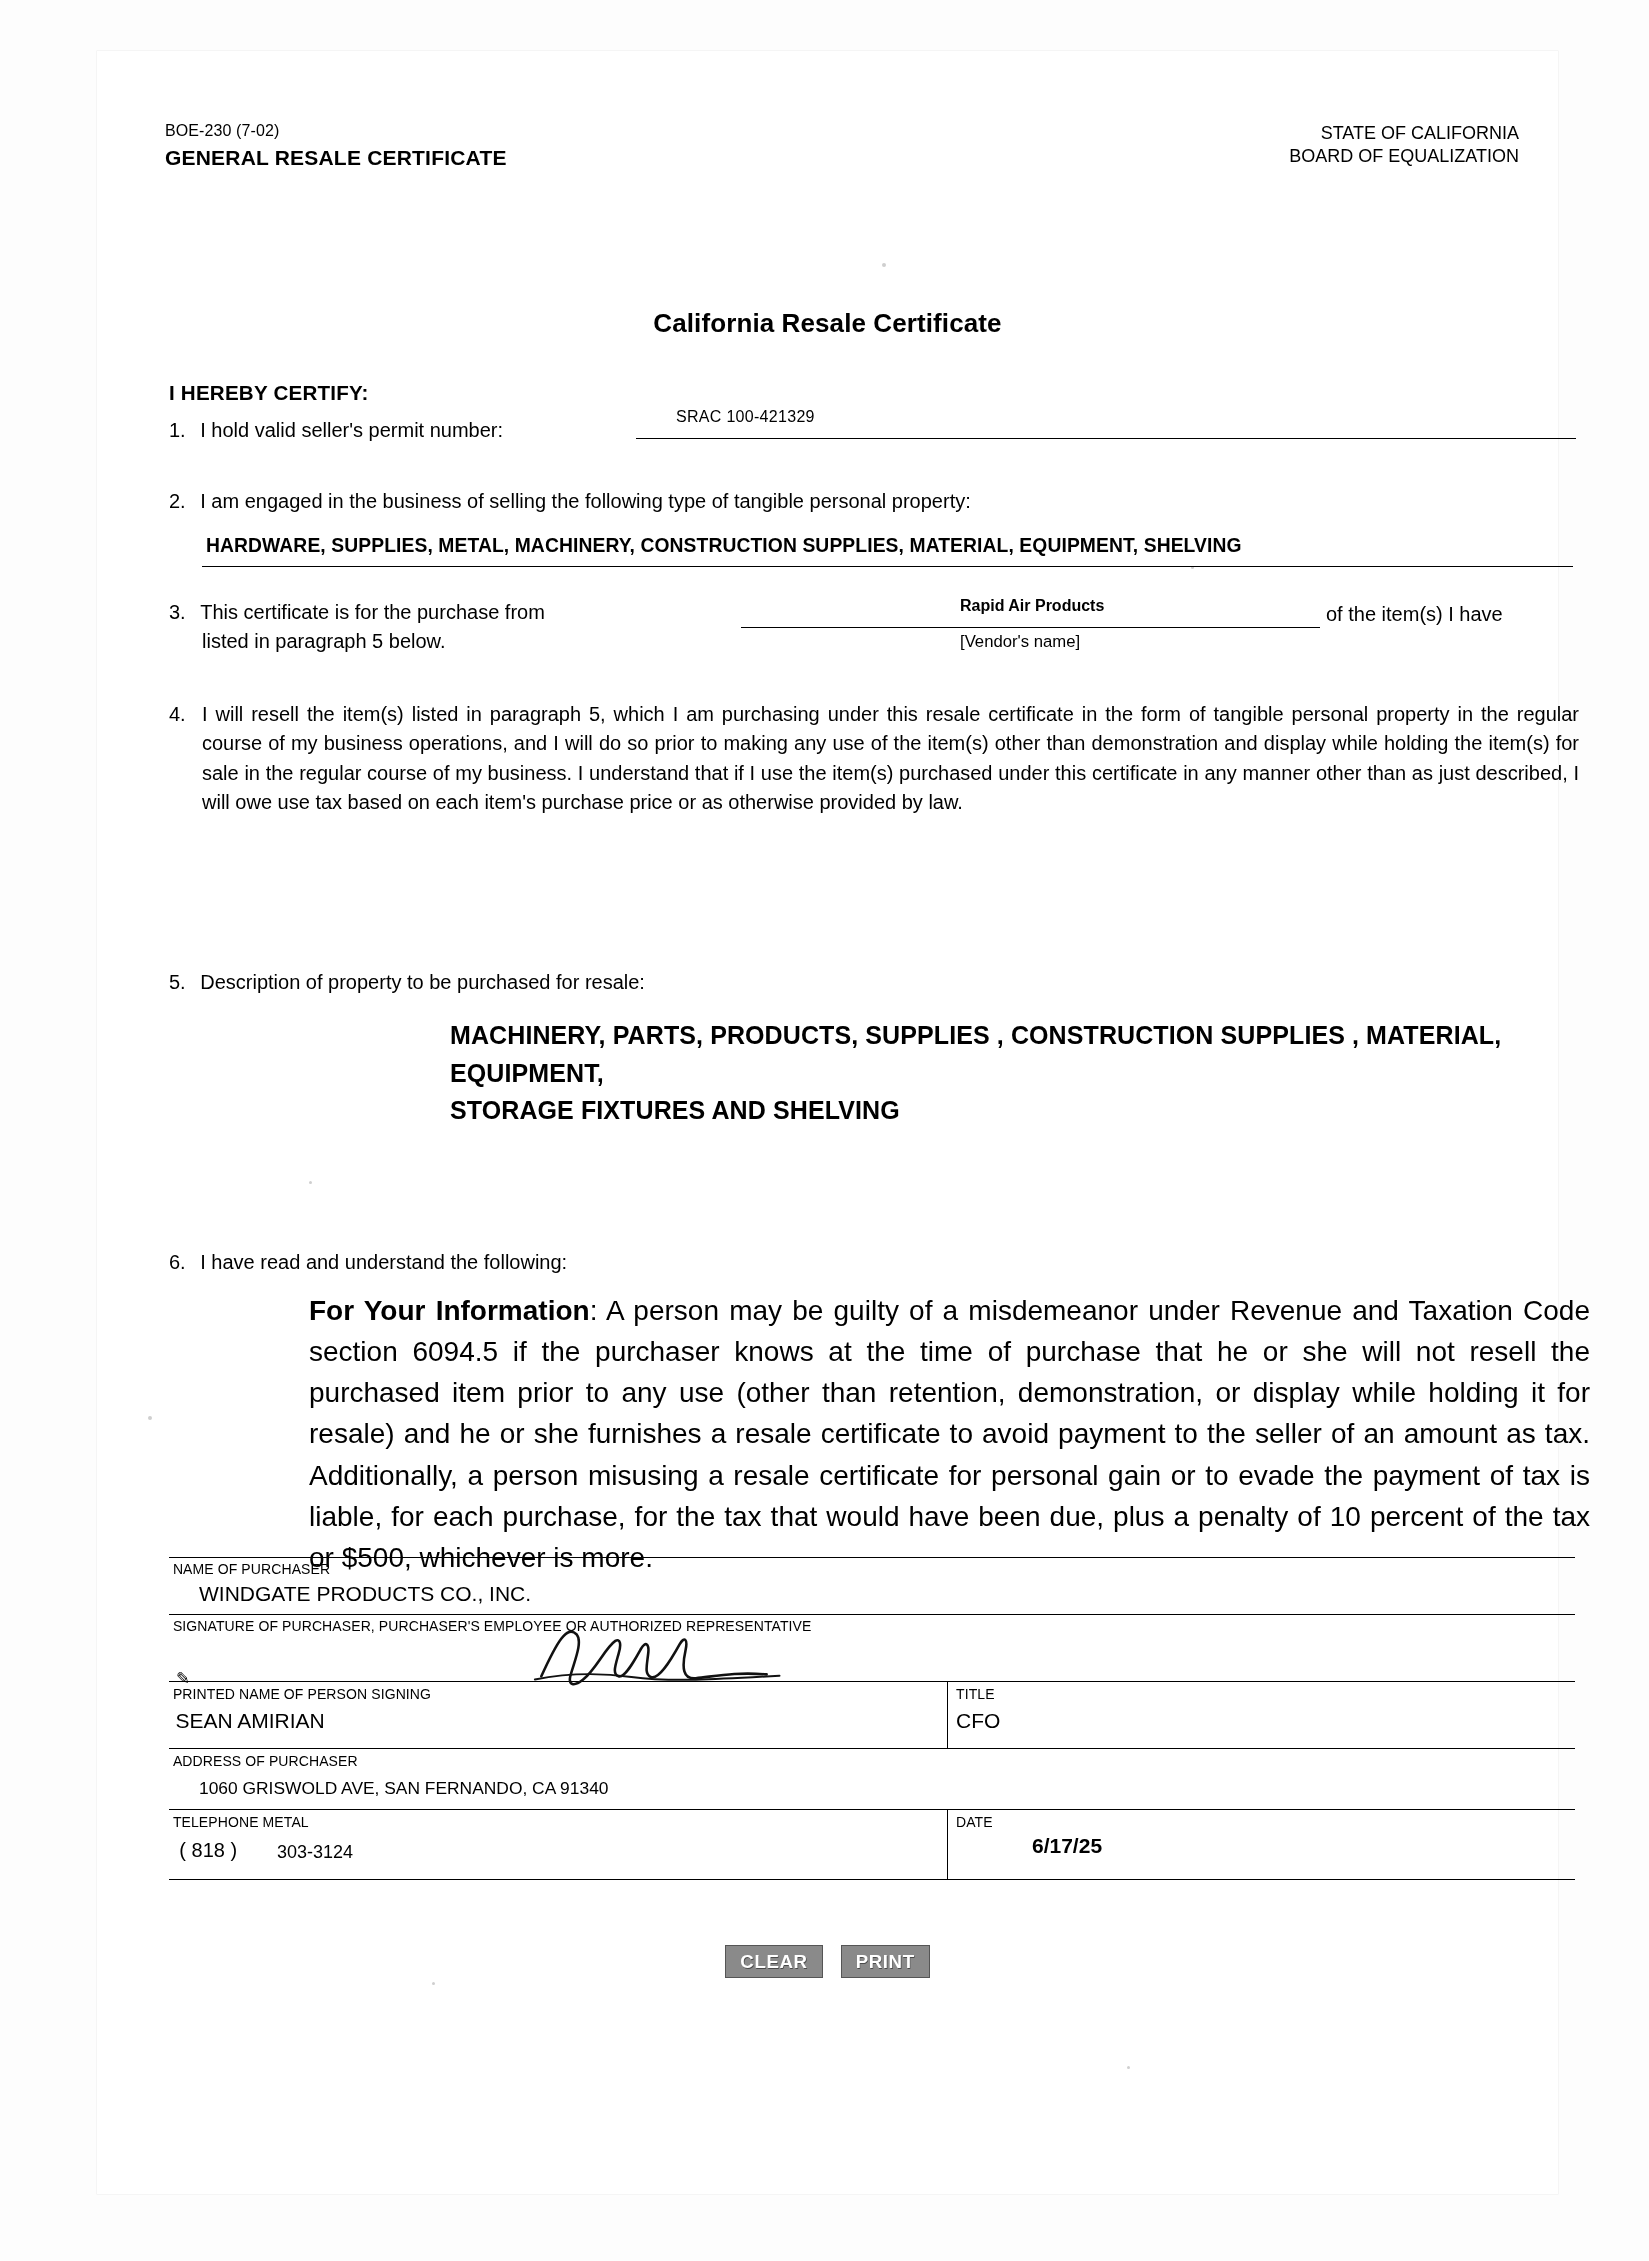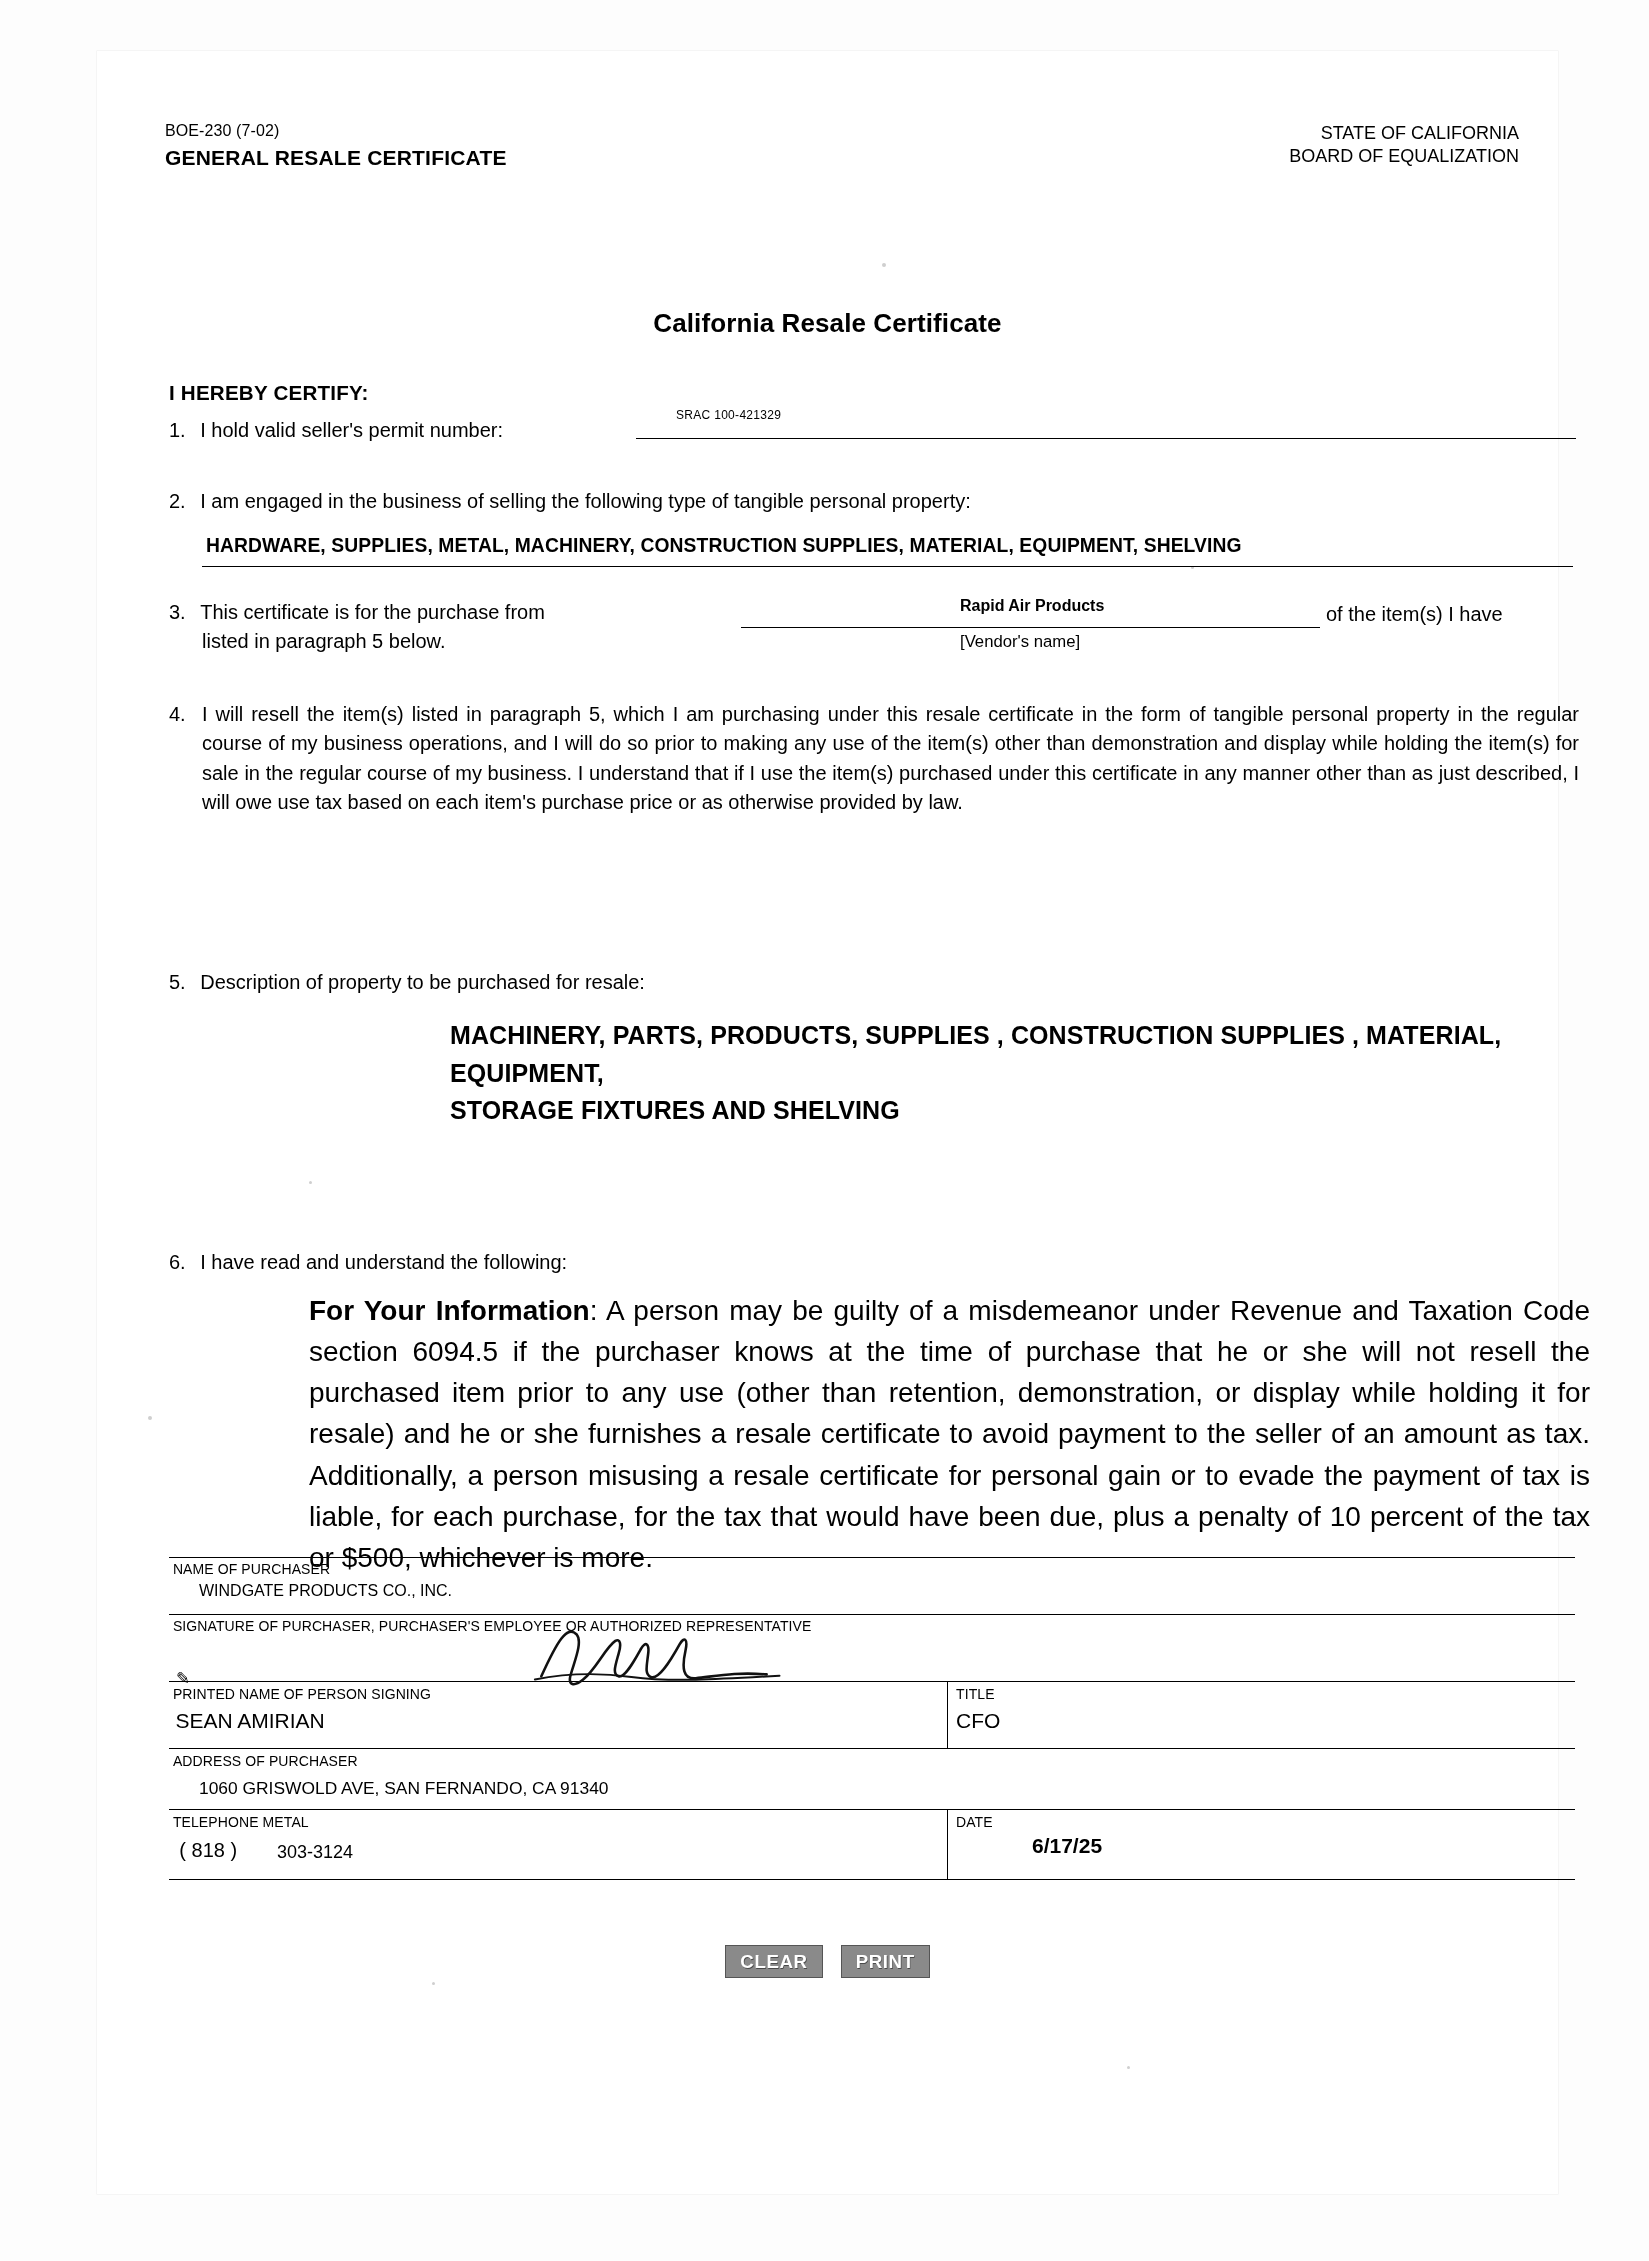--- a/index.html
+++ b/index.html
@@ -97,21 +97,21 @@
     top: 386px;
     left: 539px;
     width: 940px;
     border-bottom: 1.3px solid #000;
     height: 0.6px;
   }
   .permit-val {
     position: absolute;
     top: 357px;
     left: 579px;
-    font-size: 12px;
+    font-size: 16px;
     letter-spacing: 0.3px;
   }
 
   
   .i2 { top: 436px; left: 72px; }
   .i2-value {
     position: absolute;
     top: 484px;
     left: 109px;
     font-size: 19.3px;
@@ -215,21 +215,21 @@
     width: 1406px;
     border-bottom: 1.3px solid #000;
   }
   .sig-label {
     position: absolute;
     font-size: 14px;
     letter-spacing: 0.1px;
   }
   .sig-value {
     position: absolute;
-    font-size: 16px;
+    font-size: 21px;
   }
   .vline {
     position: absolute;
     width: 0;
     border-left: 1.3px solid #000;
   }
 
   .sig-scribble {
     position: absolute;
     left: 425px;

